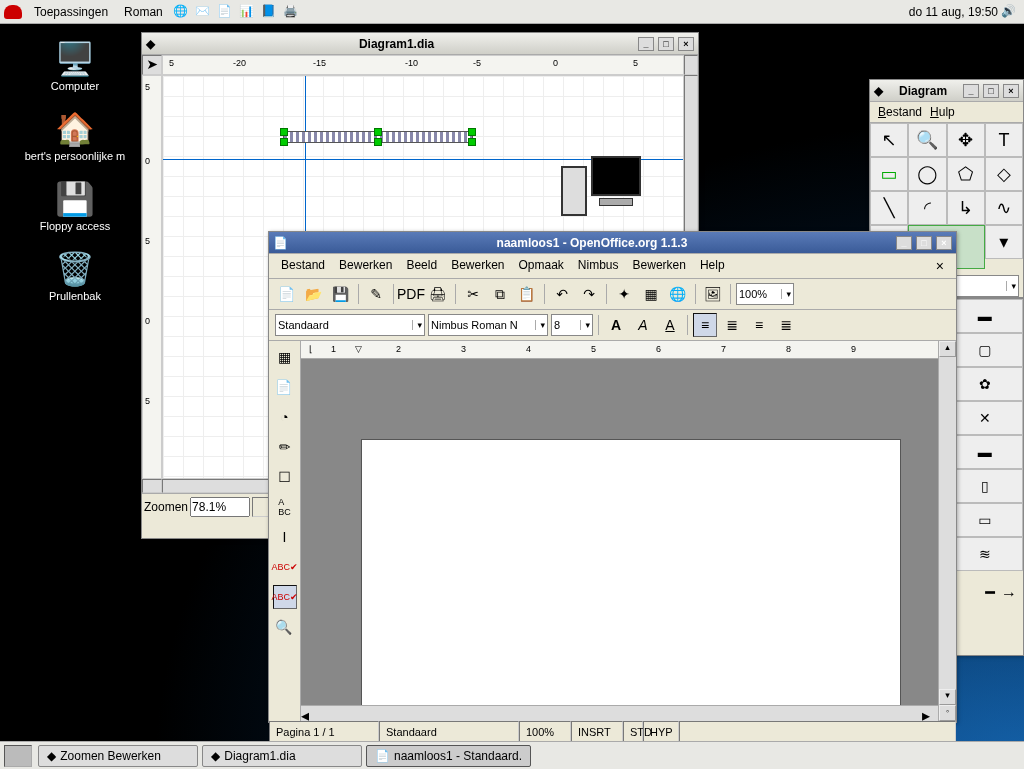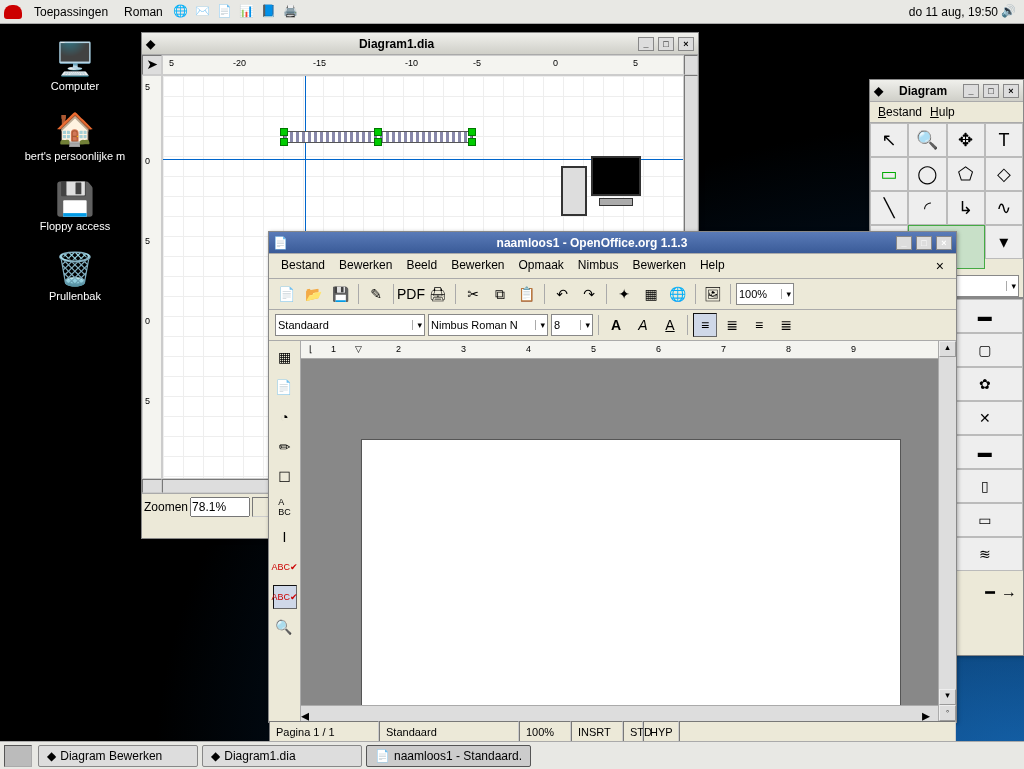--- a/index.html
+++ b/index.html
@@ -359,21 +359,21 @@
     <div class="cell" style="width:20px">STD</div>
     <div class="cell" style="width:36px">HYP</div>
     <div class="cell" style="flex:1"></div>
   </div>
 </div>
 
 <div class="bottom-panel">
   <span class="ws-switcher"></span>
   <div class="task-btn">
       <span>◆</span>
-      <span>Diagram Bewerken</span>
+      <span>Zoomen Bewerken</span>
     </div>
   <div class="task-btn">
       <span>◆</span>
       <span>Diagram1.dia</span>
     </div>
   <div class="task-btn active">
       <span>📄</span>
       <span>naamloos1 - Standaard.</span>
     </div>
 </div>

